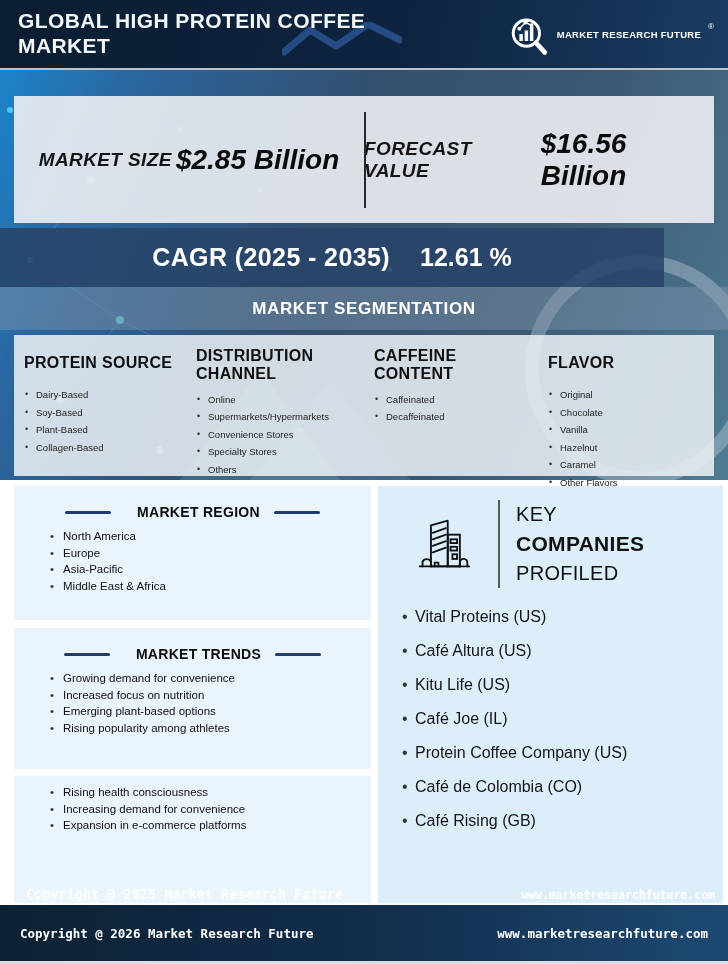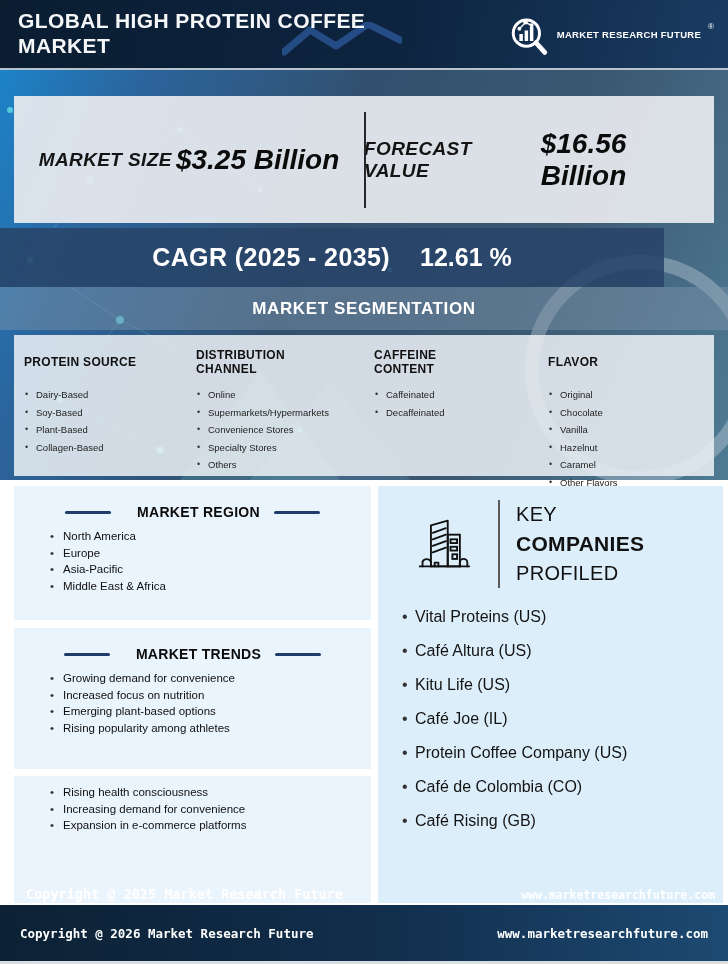--- a/index.html
+++ b/index.html
@@ -36,21 +36,21 @@
   .cagr-value { color:#ffffff; font-size:25px; font-weight:bold; margin-left:30px; }
 
   .seg-title-band { position:absolute; left:0; top:217px; width:728px; height:43px;
     background:rgba(126,148,170,.48); display:flex; align-items:center; justify-content:center; }
   .seg-title { color:#ffffff; font-size:17px; font-weight:bold; letter-spacing:.6px; }
 
   .seg-panel { position:absolute; left:14px; top:265px; width:700px; height:141px;
     background:rgba(232,238,243,.88); display:grid; grid-template-columns:172px 178px 174px 166px;
     padding:12px 0 0 10px; }
   .seg-col-header { min-height:32px; display:flex; align-items:center;
-    font-size:12px; font-weight:bold; color:#101010; letter-spacing:.3px; line-height:1.15; padding-right:14px; }
+    font-size:16px; font-weight:bold; color:#101010; letter-spacing:.3px; line-height:1.15; padding-right:14px; }
   .seg-list { list-style:none; margin-top:10px; }
   .seg-list li { font-size:9.5px; color:#1d1d1d; margin-bottom:6.5px; padding-left:12px; position:relative; }
   .seg-list li::before { content:"•"; position:absolute; left:1px; top:0; color:#333; font-size:9px; }
 
   
   .info-panel { position:absolute; left:14px; width:357px; background:#eaf4fd; }
   .panel-region { top:486px; height:134px; }
   .panel-trends { top:628px; height:141px; }
   .panel-opportunity { top:776px; height:127px; }
   .panel-title-row { display:flex; align-items:center; justify-content:center; gap:14px; padding-top:18px; }
@@ -135,21 +135,21 @@
           <circle cx="390" cy="200" r="2.5"></circle>
       </g>
       <circle cx="640" cy="300" r="108" fill="none" stroke="rgba(235,240,245,0.30)" stroke-width="14"></circle>
       <polygon points="180,410 260,300 340,410" fill="rgba(120,220,210,0.18)"></polygon>
       <polygon points="250,410 330,310 410,410" fill="rgba(150,200,240,0.15)"></polygon>
     </svg>
 
     <div class="stats-panel">
       <div class="stat-half">
         <div class="stat-label">MARKET SIZE</div>
-        <div class="stat-value">$3.25 Billion</div>
+        <div class="stat-value">$2.85 Billion</div>
       </div>
       <div class="stat-half">
         <div class="stat-label">FORECAST VALUE</div>
         <div class="stat-value">$16.56 Billion</div>
       </div>
       <div class="stats-divider"></div>
     </div>
 
     <div class="cagr-band">
       <span class="cagr-label">CAGR (2025 - 2035)</span>

